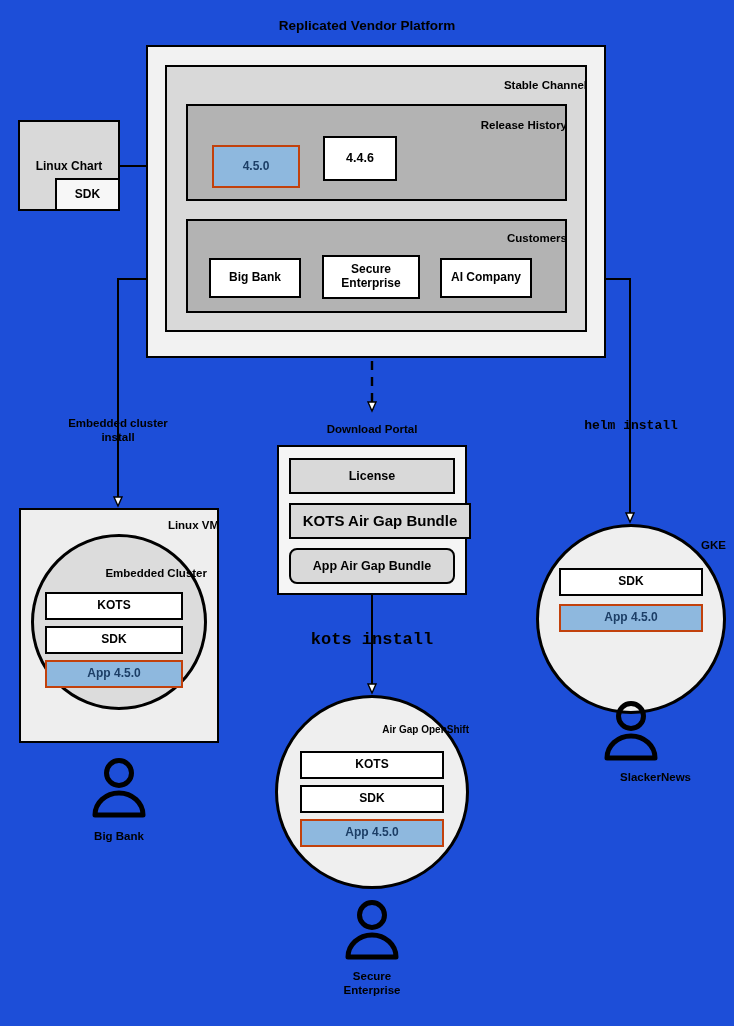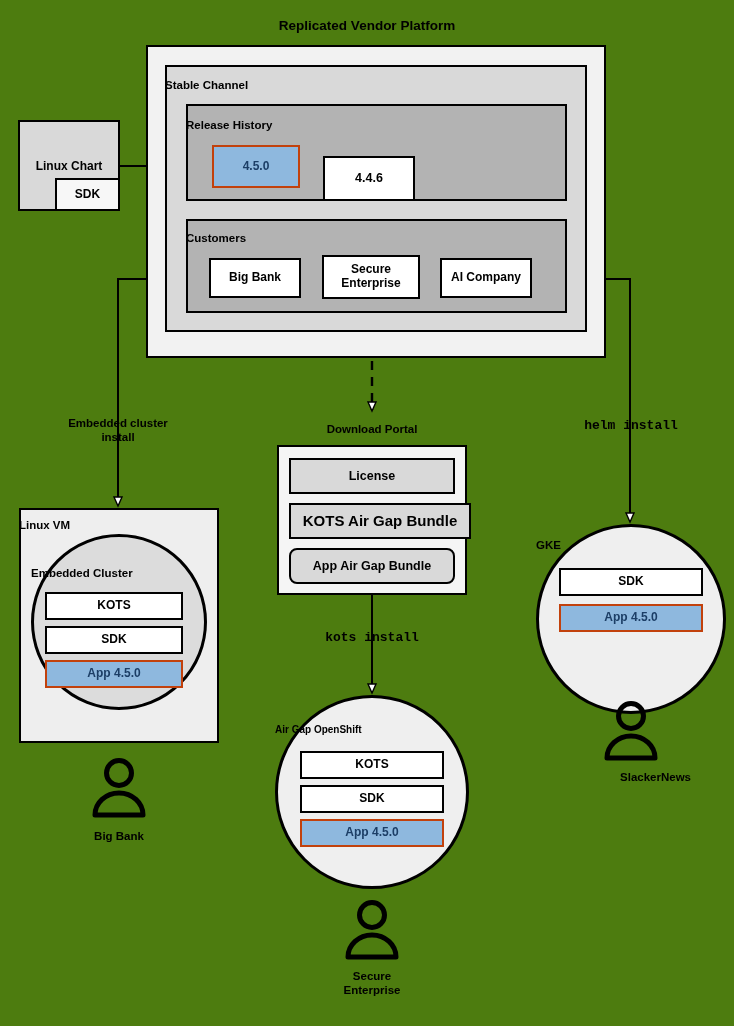--- a/index.html
+++ b/index.html
@@ -4,21 +4,21 @@
 <style>
   html,body{margin:0;padding:0;background:#ffffff;}
   body{
     font-family:"Liberation Sans", sans-serif;
     -webkit-font-smoothing:antialiased;
   }
   #stage{
     position:relative;
     width:734px;
     height:1026px;
-    background:#4d7c0f;
+    background:#1d4ed8;
     overflow:hidden;
   }
   #svg-layer{
     position:absolute;
     left:0; top:0;
     width:734px; height:1026px;
     pointer-events:none;
   }
 
   
@@ -41,21 +41,21 @@
   .grayfill{ background:#D9D9D9; }
   .vmfill{ background:#EEEEEE; }
   .bluefill{
     background:#8EB8DE;
     border:2px solid #c2410c;
     color:#1C3E66;
   }
   .hdr{
     position:absolute;
     left:0; right:0;
-    text-align:left;
+    text-align:right;
     font-weight:bold;
     color:#000000;
   }
 
   
   .circ{
     position:absolute;
     box-sizing:border-box;
     border:3px solid #000000;
     border-radius:50%;
@@ -108,21 +108,21 @@
 
   <div class="bx lvl0" style="left:146px;top:45px;width:460px;height:313px;"></div>
 
   <div class="bx lvl1" style="left:165px;top:65px;width:422px;height:267px;"></div>
   <div class="hdr" style="left:165px;width:422px;top:79px;font-size:11.5px;">Stable Channel</div>
 
   <div class="bx lvl2" style="left:186px;top:104px;width:381px;height:97px;"></div>
   <div class="hdr" style="left:186px;width:381px;top:119px;font-size:11.5px;">Release History</div>
 
   <div class="bx bluefill" style="left:212px;top:145px;width:88px;height:43px;font-size:12px;">4.5.0</div>
-  <div class="bx white" style="left:323px;top:156px;width:92px;height:45px;font-size:12.5px;">4.4.6</div>
+  <div class="bx white" style="left:323px;top:136px;width:74px;height:45px;font-size:12.5px;">4.4.6</div>
 
   <div class="bx lvl2" style="left:186px;top:219px;width:381px;height:94px;"></div>
   <div class="hdr" style="left:186px;width:381px;top:232px;font-size:11.5px;">Customers</div>
 
   <div class="bx white" style="left:209px;top:258px;width:92px;height:40px;font-size:12px;">Big Bank</div>
   <div class="bx white" style="left:322px;top:255px;width:98px;height:44px;font-size:12px;white-space:pre-line;">Secure
 Enterprise</div>
   <div class="bx white" style="left:440px;top:258px;width:92px;height:40px;font-size:12px;">AI Company</div>
 
   <div class="bx lvl1" style="left:18px;top:120px;width:102px;height:91px;align-items:flex-start;padding-top:38px;font-size:12px;">Linux Chart</div>
@@ -148,21 +148,21 @@
   <div class="txt" style="left:59px;width:120px;top:830px;font-size:11.5px;">Big Bank</div>
 
   <div class="txt" style="left:282px;width:180px;top:423px;font-size:11.5px;">Download Portal</div>
 
   <div class="bx" style="left:277px;top:445px;width:190px;height:150px;background:#F5F5F5;"></div>
 
   <div class="bx grayfill" style="left:289px;top:458px;width:166px;height:36px;font-size:12.5px;">License</div>
   <div class="bx grayfill" style="left:289px;top:503px;width:182px;height:36px;font-size:15px;">KOTS Air Gap Bundle</div>
   <div class="bx grayfill" style="left:289px;top:548px;width:166px;height:36px;font-size:12.5px;border-radius:8px;">App Air Gap Bundle</div>
 
-  <div class="txt mono" style="left:282px;width:180px;top:630px;font-size:13px;">kots install</div>
+  <div class="txt mono" style="left:282px;width:180px;top:630px;font-size:17px;">kots install</div>
 
   <div class="circ circ-light" style="left:275px;top:695px;width:194px;height:194px;"></div>
   <div class="hdr" style="left:275px;width:194px;top:724px;font-size:10px;">Air Gap OpenShift</div>
 
   <div class="bx white" style="left:300px;top:751px;width:144px;height:28px;font-size:12px;">KOTS</div>
   <div class="bx white" style="left:300px;top:785px;width:144px;height:28px;font-size:12px;">SDK</div>
   <div class="bx bluefill" style="left:300px;top:819px;width:144px;height:28px;font-size:12px;">App 4.5.0</div>
 
   <svg class="person" style="left:341px;top:899px;width:62px;height:62px;" viewBox="0 0 62 62">
     <circle cx="31" cy="16" r="12.5" fill="none" stroke="#000" stroke-width="5"></circle>

